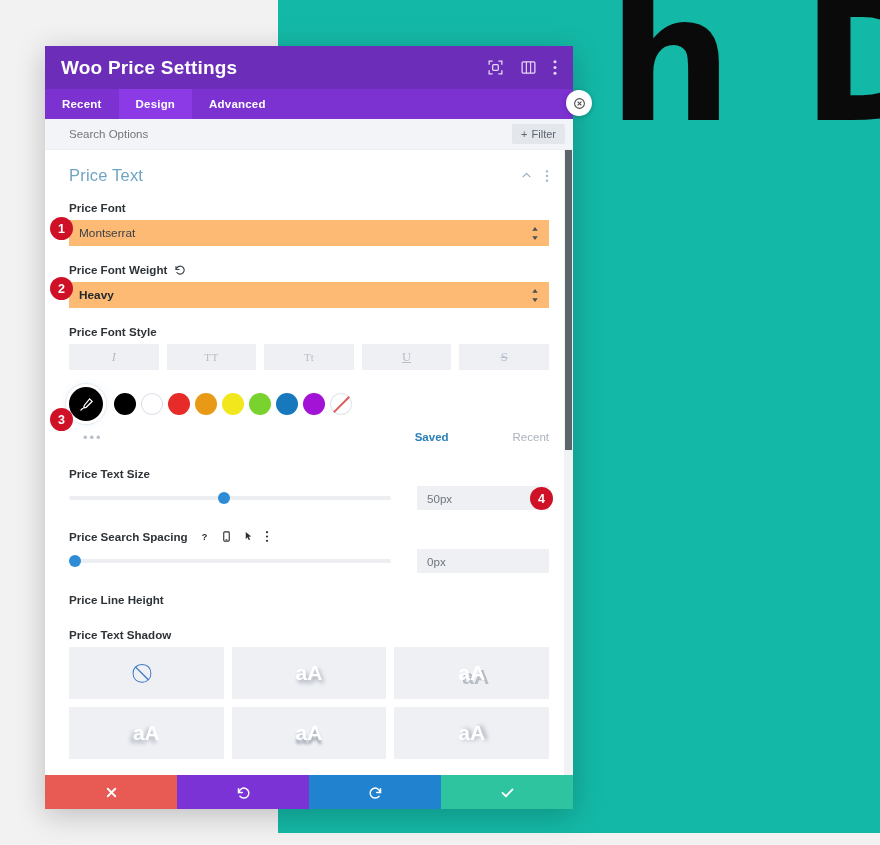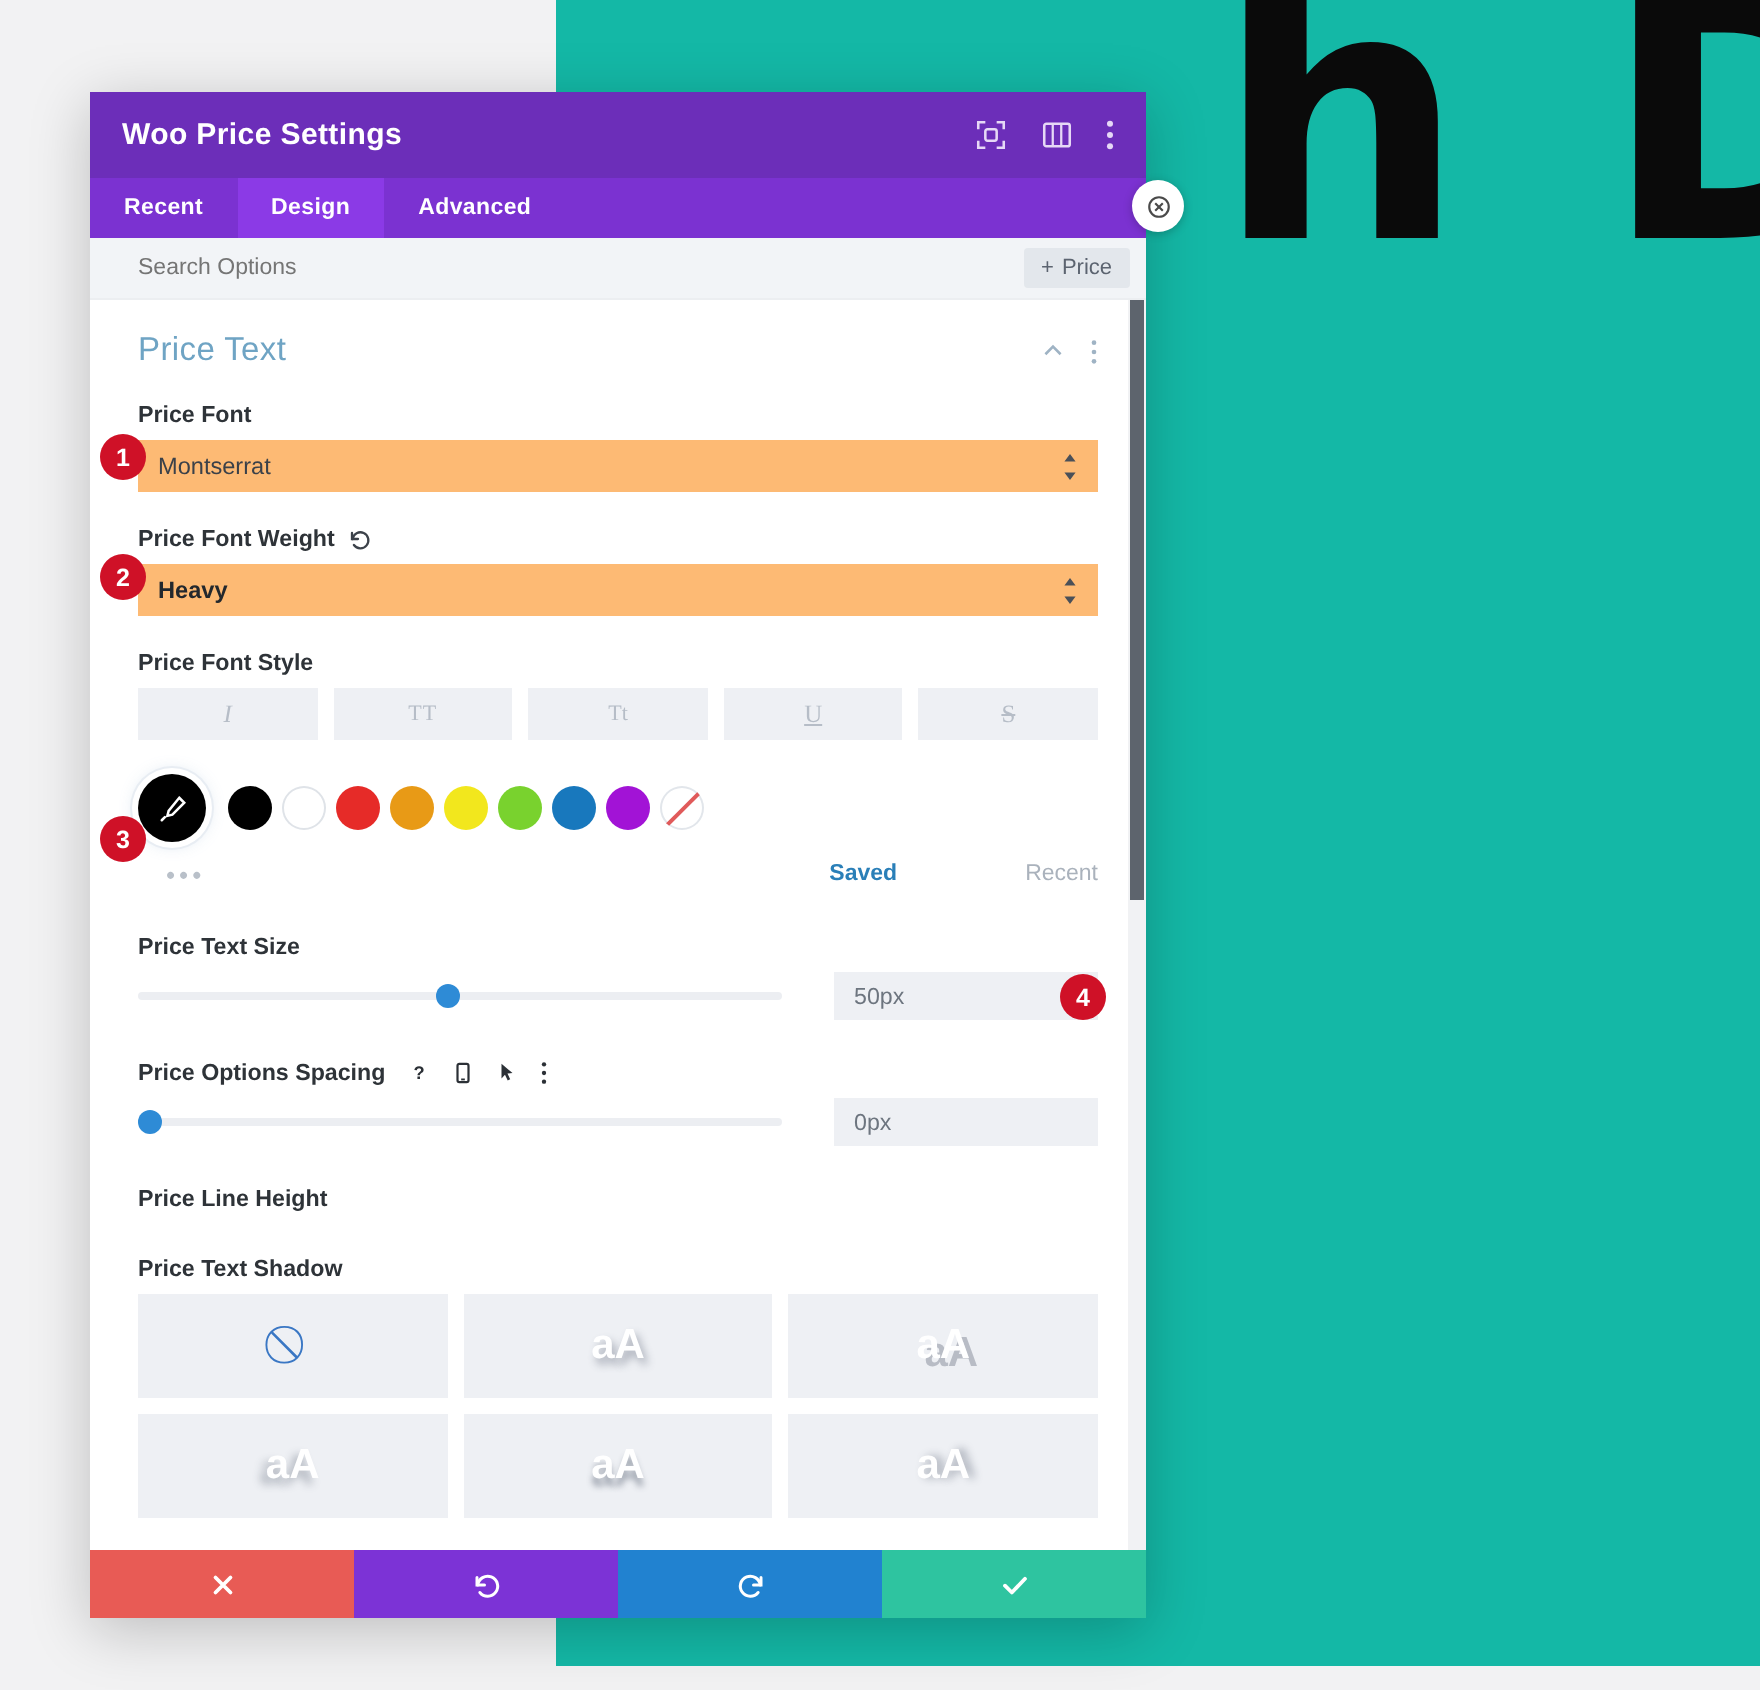--- a/index.html
+++ b/index.html
@@ -37,21 +37,21 @@
     box-shadow: 0 6px 28px rgba(0,0,0,.22);
     display: flex; flex-direction: column;
     overflow: hidden;
   }
   .modal-header {
     height: 43px; background: #6c2eb9;
     display: flex; align-items: center; padding: 0 16px;
     flex: 0 0 auto;
   }
   .modal-title {
-    color: #fff; font-size: 15px; font-weight: bold; letter-spacing: .2px;
+    color: #fff; font-size: 19px; font-weight: bold; letter-spacing: .2px;
   }
   .header-icons { margin-left: auto; display: flex; align-items: center; gap: 16px; }
   .hicon { width: 17px; height: 17px; color: #e6d8f6; display:block; }
   .hicon svg { width: 100%; height: 100%; display:block; }
 
   .tabbar {
     height: 30px; background: #7b32d1; display: flex; flex: 0 0 auto;
   }
   .tab {
     padding: 0 17px; height: 30px; display: flex; align-items: center;
@@ -258,21 +258,21 @@
     <div class="tabbar">
       <div class="tab">Recent</div>
       <div class="tab active">Design</div>
       <div class="tab">Advanced</div>
     </div>
 
     <div class="searchbar">
       <input class="search-input" placeholder="Search Options" style="">
       <div class="filter-btn">
         <span>+</span>
-        <span>Price</span>
+        <span>Filter</span>
       </div>
     </div>
 
     <div class="body-scroll">
       <div class="body-inner">
 
         <div class="section-head">
           <div class="section-title">Price Text</div>
           <div class="section-actions">
             <span class="caret">
@@ -378,21 +378,21 @@
               <div class="knob" style="left:48%"></div>
             </div>
             <div class="num-box">
               <span>50px</span>
             </div>
           </div>
         </div>
 
         <div class="field" style="margin-top:20px">
           <div class="field-label">
-            <span>Price Options Spacing</span>
+            <span>Price Search Spacing</span>
             <span class="mini-icons">
               <span class="mini-icon">
                 <svg viewBox="0 0 24 24" fill="currentColor">
                     <text x="12" y="19" font-size="20" font-weight="bold" text-anchor="middle" font-family="Liberation Sans, sans-serif">?</text>
                   </svg>
               </span>
               <span class="mini-icon">
                 <svg viewBox="0 0 24 24" fill="none" stroke="currentColor" stroke-width="2.4">
                   <rect x="6" y="2" width="12" height="20" rx="2"></rect>
                     <path d="M10 19h4" stroke-width="2"></path>

